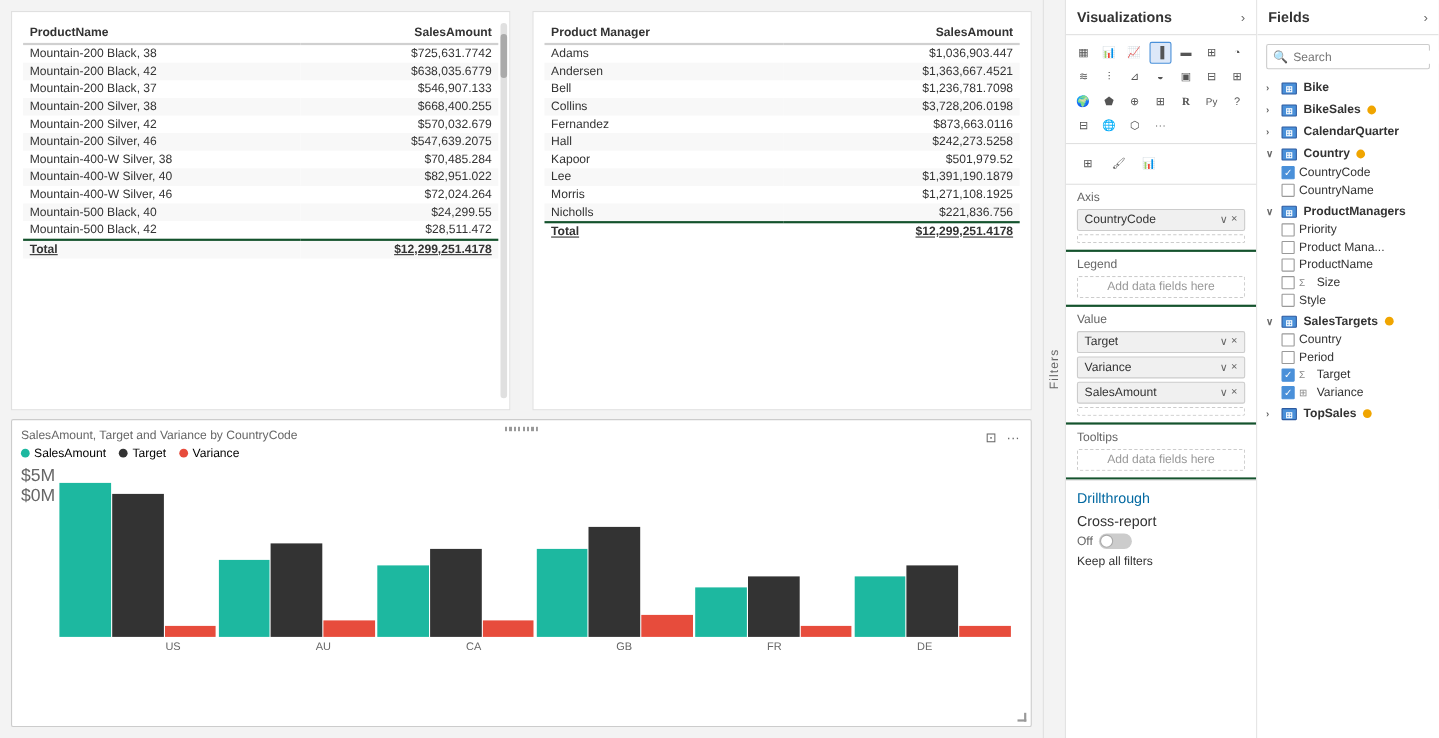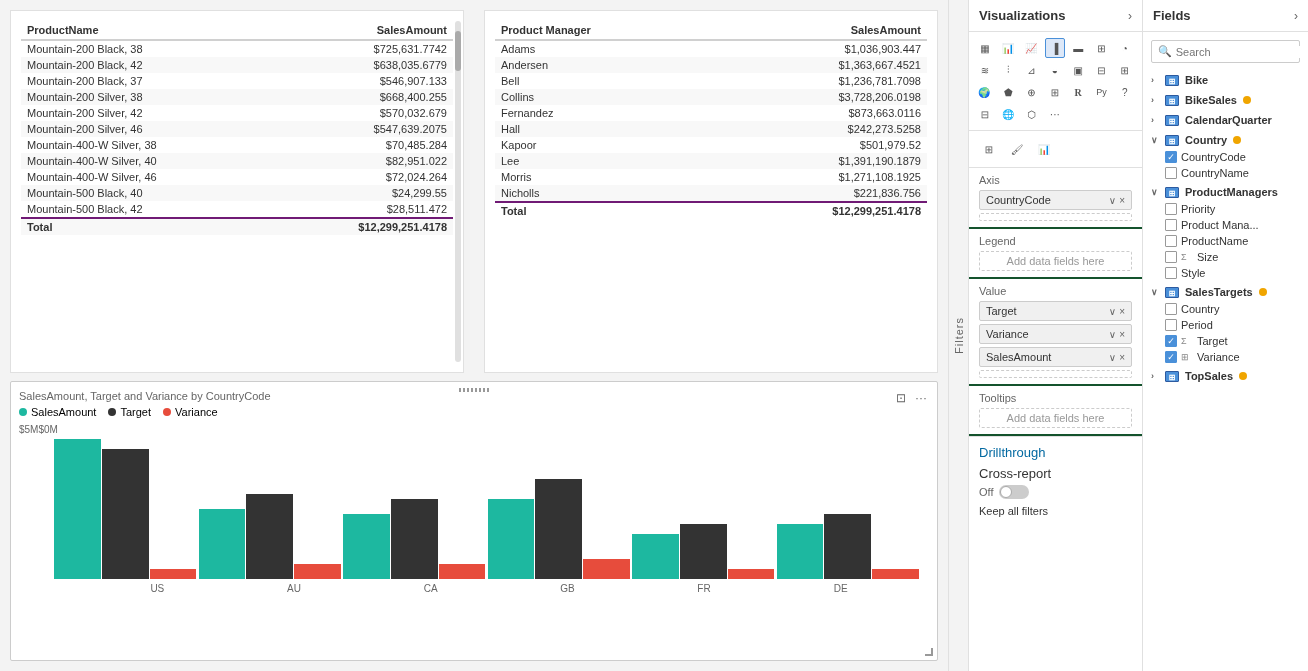--- a/index.html
+++ b/index.html
@@ -25,21 +25,21 @@
       font-weight: 600;
       padding: 3px 6px;
       border-bottom: 2px solid #d0d0d0;
       color: #333;
     }
 
     .data-table th.right { text-align: right; }
     .data-table td { padding: 2px 6px; color: #333; }
     .data-table td.right { text-align: right; }
     .data-table tr:nth-child(even) { background: #f8f8f8; }
-    .data-table .total-row td { font-weight: bold; border-top: 2px solid #701a75; }
+    .data-table .total-row td { font-weight: bold; border-top: 2px solid #14532d; text-decoration: underline; }
 
     .scroll-indicator {
       position: absolute;
       right: 2px;
       top: 10px;
       bottom: 10px;
       width: 6px;
       background: #e0e0e0;
       border-radius: 3px;
     }
@@ -94,23 +94,22 @@
       position: relative;
       margin-top: 4px;
     }
 
     .chart-labels-y {
       position: absolute;
       left: 0;
       top: 0;
       bottom: 20px;
       display: flex;
-      flex-direction: row;
-      justify-content: space-between;
-      font-size: 10px;
+      flex-direction: column;
+      font-size: 16px;
       color: #666;
       width: 30px;
     }
 
     .chart-bars-area {
       position: absolute;
       left: 35px;
       right: 10px;
       top: 0;
       bottom: 0;

